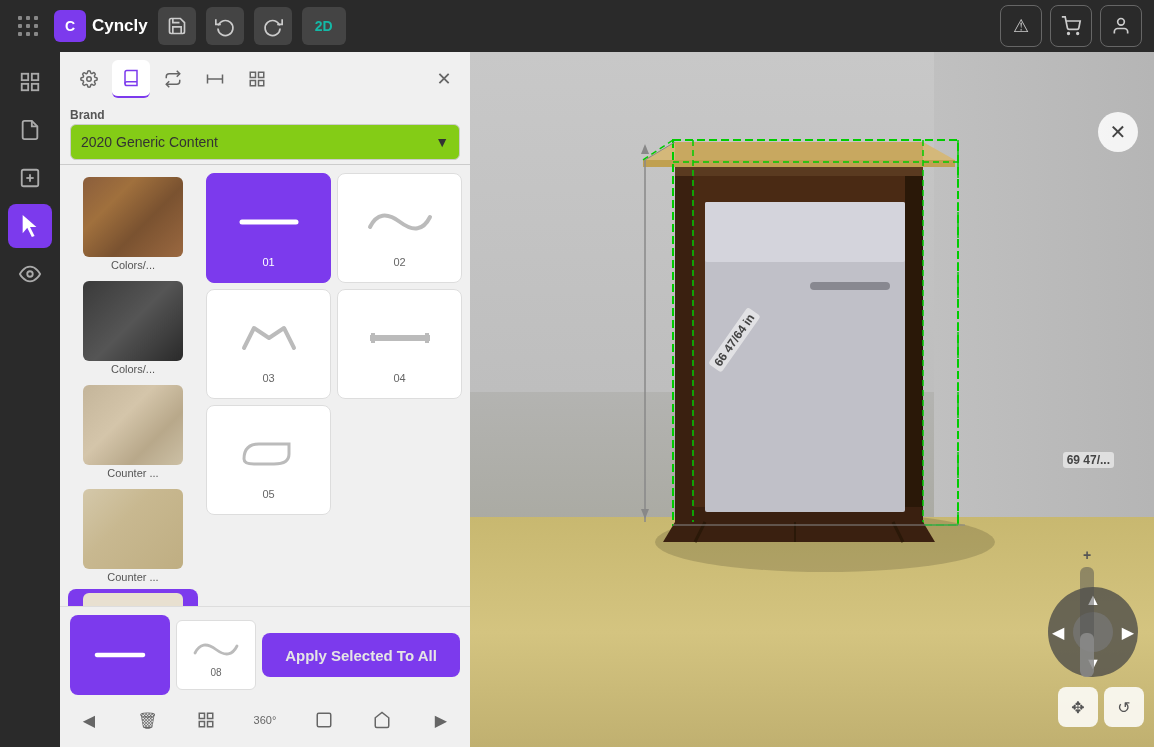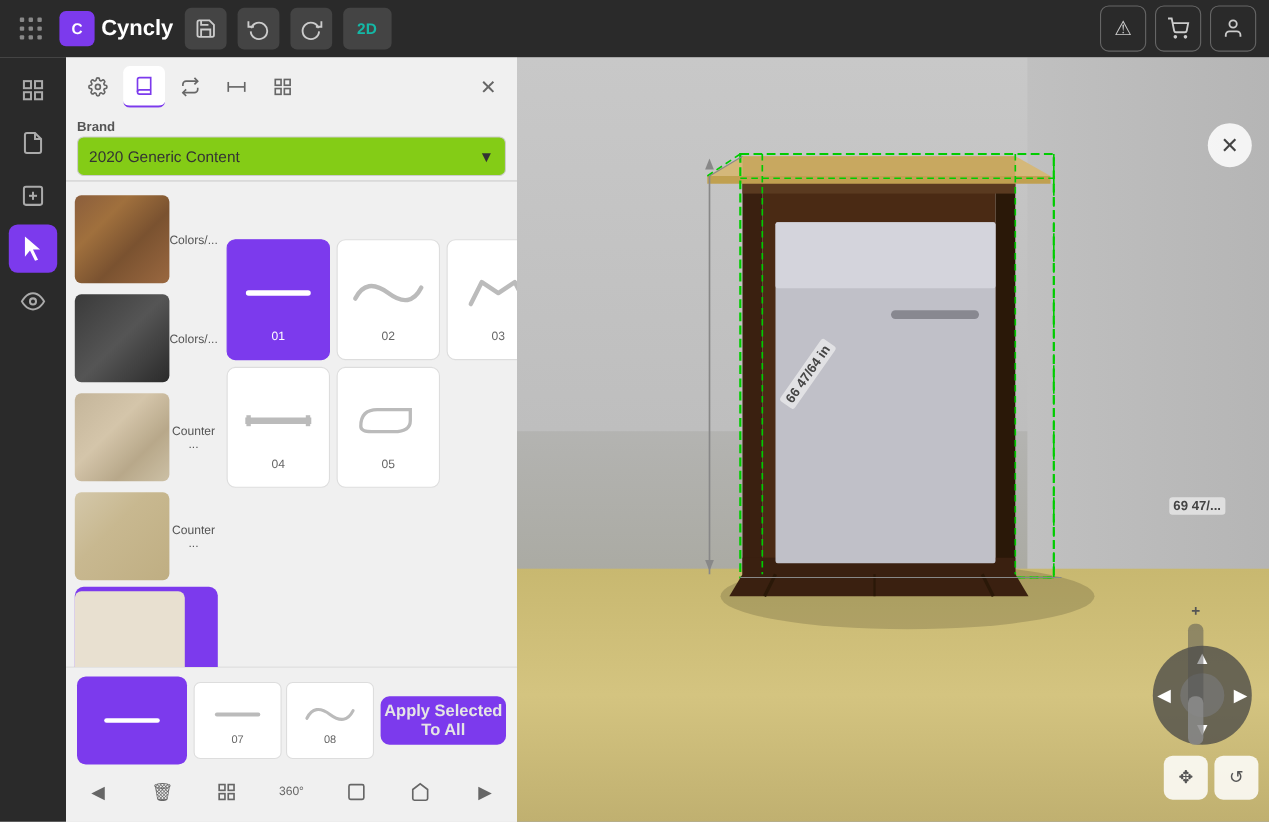--- a/index.html
+++ b/index.html
@@ -7,21 +7,21 @@
 
     
     .top-bar {
       position: absolute; top: 0; left: 0; right: 0; height: 52px;
       background: #2a2a2a; display: flex; align-items: center; padding: 0 12px; gap: 10px;
       z-index: 100;
     }
     .grid-icon-wrap { display: flex; align-items: center; justify-content: center; width: 32px; height: 32px; }
     .logo-wrap { display: flex; align-items: center; gap: 6px; }
     .logo-icon { width: 32px; height: 32px; background: #7c3aed; border-radius: 6px; display: flex; align-items: center; justify-content: center; color: white; font-weight: bold; font-size: 14px; }
-    .logo-text { color: white; font-size: 20px; font-weight: bold; }
+    .logo-text { color: white; font-size: 17px; font-weight: bold; }
     .top-btn { width: 38px; height: 38px; background: #444; border: none; border-radius: 6px; cursor: pointer; display: flex; align-items: center; justify-content: center; color: #ccc; font-size: 16px; }
     .top-btn-2d { width: 44px; height: 38px; background: #444; border: none; border-radius: 6px; cursor: pointer; color: #14b8a6; font-size: 14px; font-weight: bold; }
     .top-bar-right { margin-left: auto; display: flex; gap: 8px; }
     .top-right-btn { width: 42px; height: 42px; background: transparent; border: 1px solid #666; border-radius: 8px; cursor: pointer; display: flex; align-items: center; justify-content: center; color: #ccc; font-size: 18px; }
 
     
     .left-sidebar {
       position: absolute; left: 0; top: 52px; bottom: 0; width: 60px;
       background: #2a2a2a; display: flex; flex-direction: column; align-items: center; padding-top: 8px; gap: 4px; z-index: 90;
     }
@@ -50,31 +50,31 @@
     
     .panel-grid-area {
       flex: 1; overflow-y: auto; padding: 8px 8px;
       display: flex; gap: 8px;
     }
 
     
     .swatch-col {
       width: 130px; flex-shrink: 0; display: flex; flex-direction: column; gap: 2px;
     }
-    .swatch-item { display: flex; align-items: center; cursor: pointer; padding: 4px 0; }
+    .swatch-item { display: flex; flex-direction: column; align-items: center; cursor: pointer; padding: 4px 0; }
     .swatch-item.active { background: #7c3aed; border-radius: 8px; }
     .swatch-label { font-size: 11px; color: #555; margin-top: 2px; text-align: center; }
 
     
     .wood-swatch { width: 100px; height: 80px; border-radius: 6px; background: linear-gradient(135deg, #8B5E3C 0%, #a0703d 30%, #7a5230 60%, #9a6840 100%); }
     .dark-swatch { width: 100px; height: 80px; border-radius: 6px; background: linear-gradient(135deg, #3a3a3a 0%, #555 50%, #2a2a2a 100%); }
     .stone-swatch { width: 100px; height: 80px; border-radius: 6px; background: linear-gradient(135deg, #c4b59a 0%, #d4c5aa 40%, #b8a88a 70%, #ccc0a5 100%); }
 
     
-    .handles-col { flex: 1; display: grid; grid-template-columns: 1fr 1fr 1fr; gap: 6px; align-content: start; margin-top: 44px; }
+    .handles-col { flex: 1; display: grid; grid-template-columns: 1fr 1fr; gap: 6px; align-content: start; }
     .handle-item { background: white; border: 1px solid #ddd; border-radius: 8px; display: flex; flex-direction: column; align-items: center; justify-content: center; padding: 10px 6px 6px 6px; cursor: pointer; height: 110px; }
     .handle-item.selected { background: #7c3aed; border-color: #7c3aed; }
     .handle-canvas { width: 80px; height: 60px; display: flex; align-items: center; justify-content: center; }
     .handle-label { font-size: 11px; color: #666; margin-top: 4px; }
     .handle-item.selected .handle-label { color: white; }
 
     
     .panel-bottom {
       padding: 8px 10px; background: #f0f0f0; border-top: 1px solid #ddd;
       display: flex; flex-direction: column; gap: 6px;
@@ -332,26 +332,20 @@
 
       <div class="bottom-active-item">
         <svg width="60" height="50" viewBox="0 0 70 50">
           <line x1="8" y1="25" x2="62" y2="25" stroke="white" stroke-width="5" stroke-linecap="round"></line>
         </svg>
       </div>
 
       <div class="bottom-small-items">
         <div class="small-handle-item">
           <svg width="50" height="35" viewBox="0 0 70 50">
-            <line x1="8" y1="25" x2="62" y2="25" stroke="#bbb" stroke-width="5" stroke-linecap="round"></line>
-          </svg>
-          <span class="small-handle-label">07</span>
-        </div>
-        <div class="small-handle-item">
-          <svg width="50" height="35" viewBox="0 0 70 50">
             <path d="M5 30 Q15 10 35 25 Q55 40 65 20" stroke="#bbb" stroke-width="4" fill="none" stroke-linecap="round"></path>
           </svg>
           <span class="small-handle-label">08</span>
         </div>
       </div>
 
       <button class="apply-btn">Apply Selected To All</button>
     </div>
 
     <div class="bottom-nav-row">

